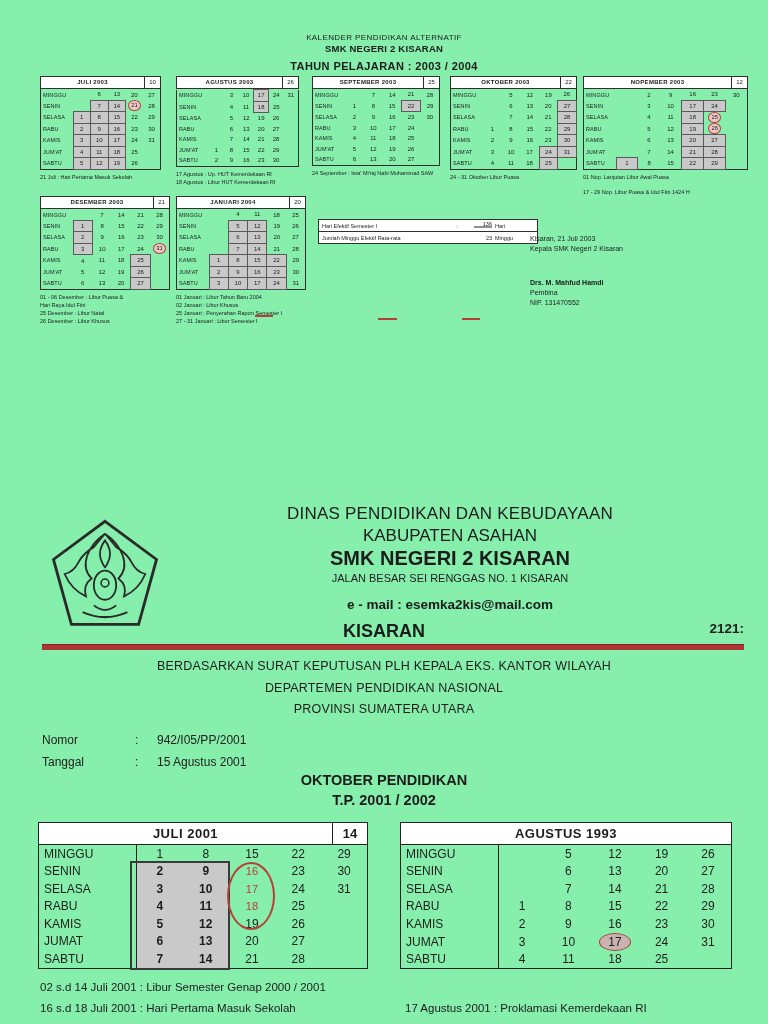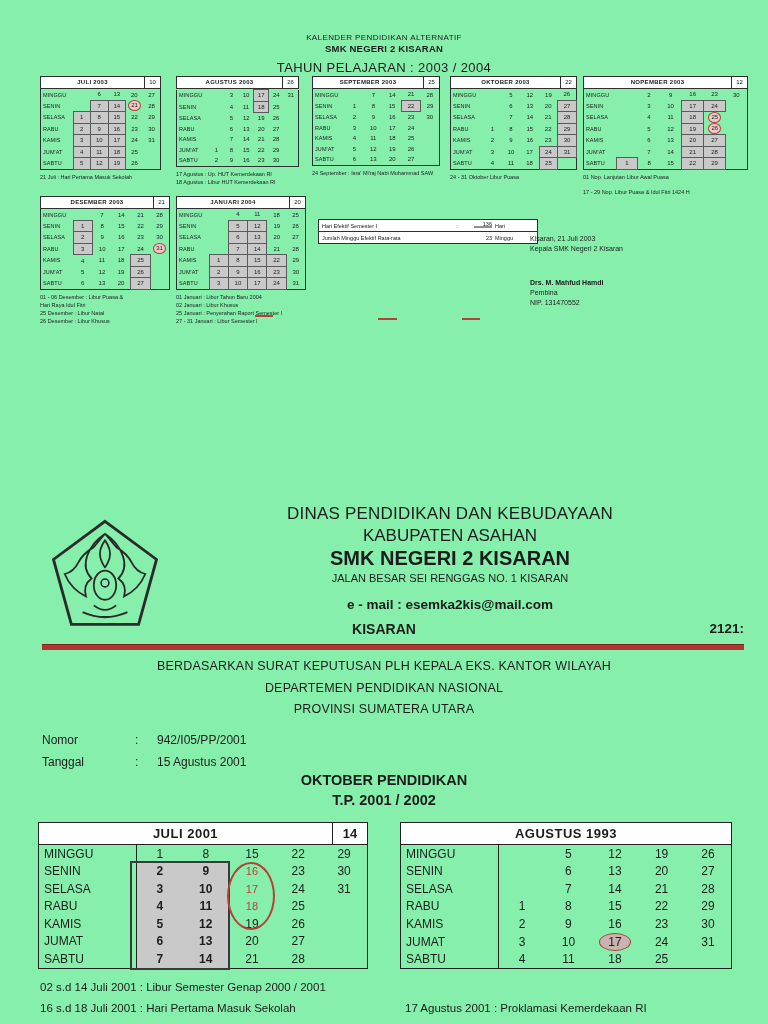--- a/index.html
+++ b/index.html
@@ -5,21 +5,21 @@
   html,body{margin:0;padding:0;background:#ffffff;}
   #page{position:relative;width:768px;height:1024px;background:#86efac;overflow:hidden;
         font-family:"Liberation Sans", sans-serif;color:#1c1c1c;}
   section{position:absolute;inset:0;}
   .abs{position:absolute;}
   .ctr{text-align:center;width:768px;left:0;}
 
   
   .p1t1{top:33px;font-size:8px;letter-spacing:.4px;}
   .p1t2{top:43px;font-size:9.5px;font-weight:bold;letter-spacing:.2px;}
-  .p1t3{top:60px;font-size:13px;letter-spacing:.4px;}
+  .p1t3{top:60px;font-size:11px;letter-spacing:.4px;font-weight:bold;}
 
   
   .cal-small{font-size:6px;line-height:9px;}
   .cal-small .cal-head{display:flex;align-items:stretch;border:1px solid #2f2f2f;height:11px;background:#fff;}
   .cal-small .cal-title{flex:1;text-align:center;font-weight:bold;font-size:6px;line-height:11px;letter-spacing:.3px;}
   .cal-small .cal-badge{width:15px;border-left:1px solid #2f2f2f;text-align:center;line-height:11px;font-size:6px;}
   .cal-small table{width:100%;border-collapse:collapse;table-layout:fixed;border:1px solid #2f2f2f;border-top:none;}
   .cal-small td{height:10.5px;padding:0;text-align:center;font-size:6px;line-height:10px;}
   .cal-small td.lbl{width:30px;text-align:left;padding-left:2px;font-size:5.5px;letter-spacing:.1px;}
   .cal-small td.shade{background:#c9c9c9;border:1px solid #5a5a5a;}
@@ -55,21 +55,21 @@
   .d3{left:255px;top:315px;width:18px;}
 
   
   .logo{left:45px;top:518px;width:120px;height:112px;}
   .lh{left:170px;width:560px;text-align:center;}
   .lh1{top:504px;font-size:17px;letter-spacing:.2px;}
   .lh2{top:526px;font-size:17px;}
   .lh3{top:547px;font-size:20px;font-weight:bold;}
   .lh4{top:572px;font-size:11px;}
   .lh5{top:597px;font-size:13.5px;font-weight:bold;}
-  .city{top:621px;font-size:14px;font-weight:bold;}
+  .city{top:621px;font-size:18px;font-weight:bold;}
   .zip{top:621px;right:24px;font-size:13.5px;font-weight:bold;position:absolute;margin-left:44px;}
   .rule{left:42px;top:644px;width:702px;height:5px;background:#b03434;border-top:1px solid #7e2424;}
   .bs{left:34px;width:700px;text-align:center;font-size:12.5px;letter-spacing:.2px;}
   .bs1{top:659px;}.bs2{top:681px;}.bs3{top:702px;}
   .fieldrow{left:42px;font-size:12px;display:flex;}
   .fr1{top:733px;}.fr2{top:755px;}
   .f-label{width:93px;}
   .f-colon{width:22px;}
   .p2t1{top:772px;font-size:14.5px;font-weight:bold;}
   .p2t2{top:792px;font-size:14.5px;font-weight:bold;}

